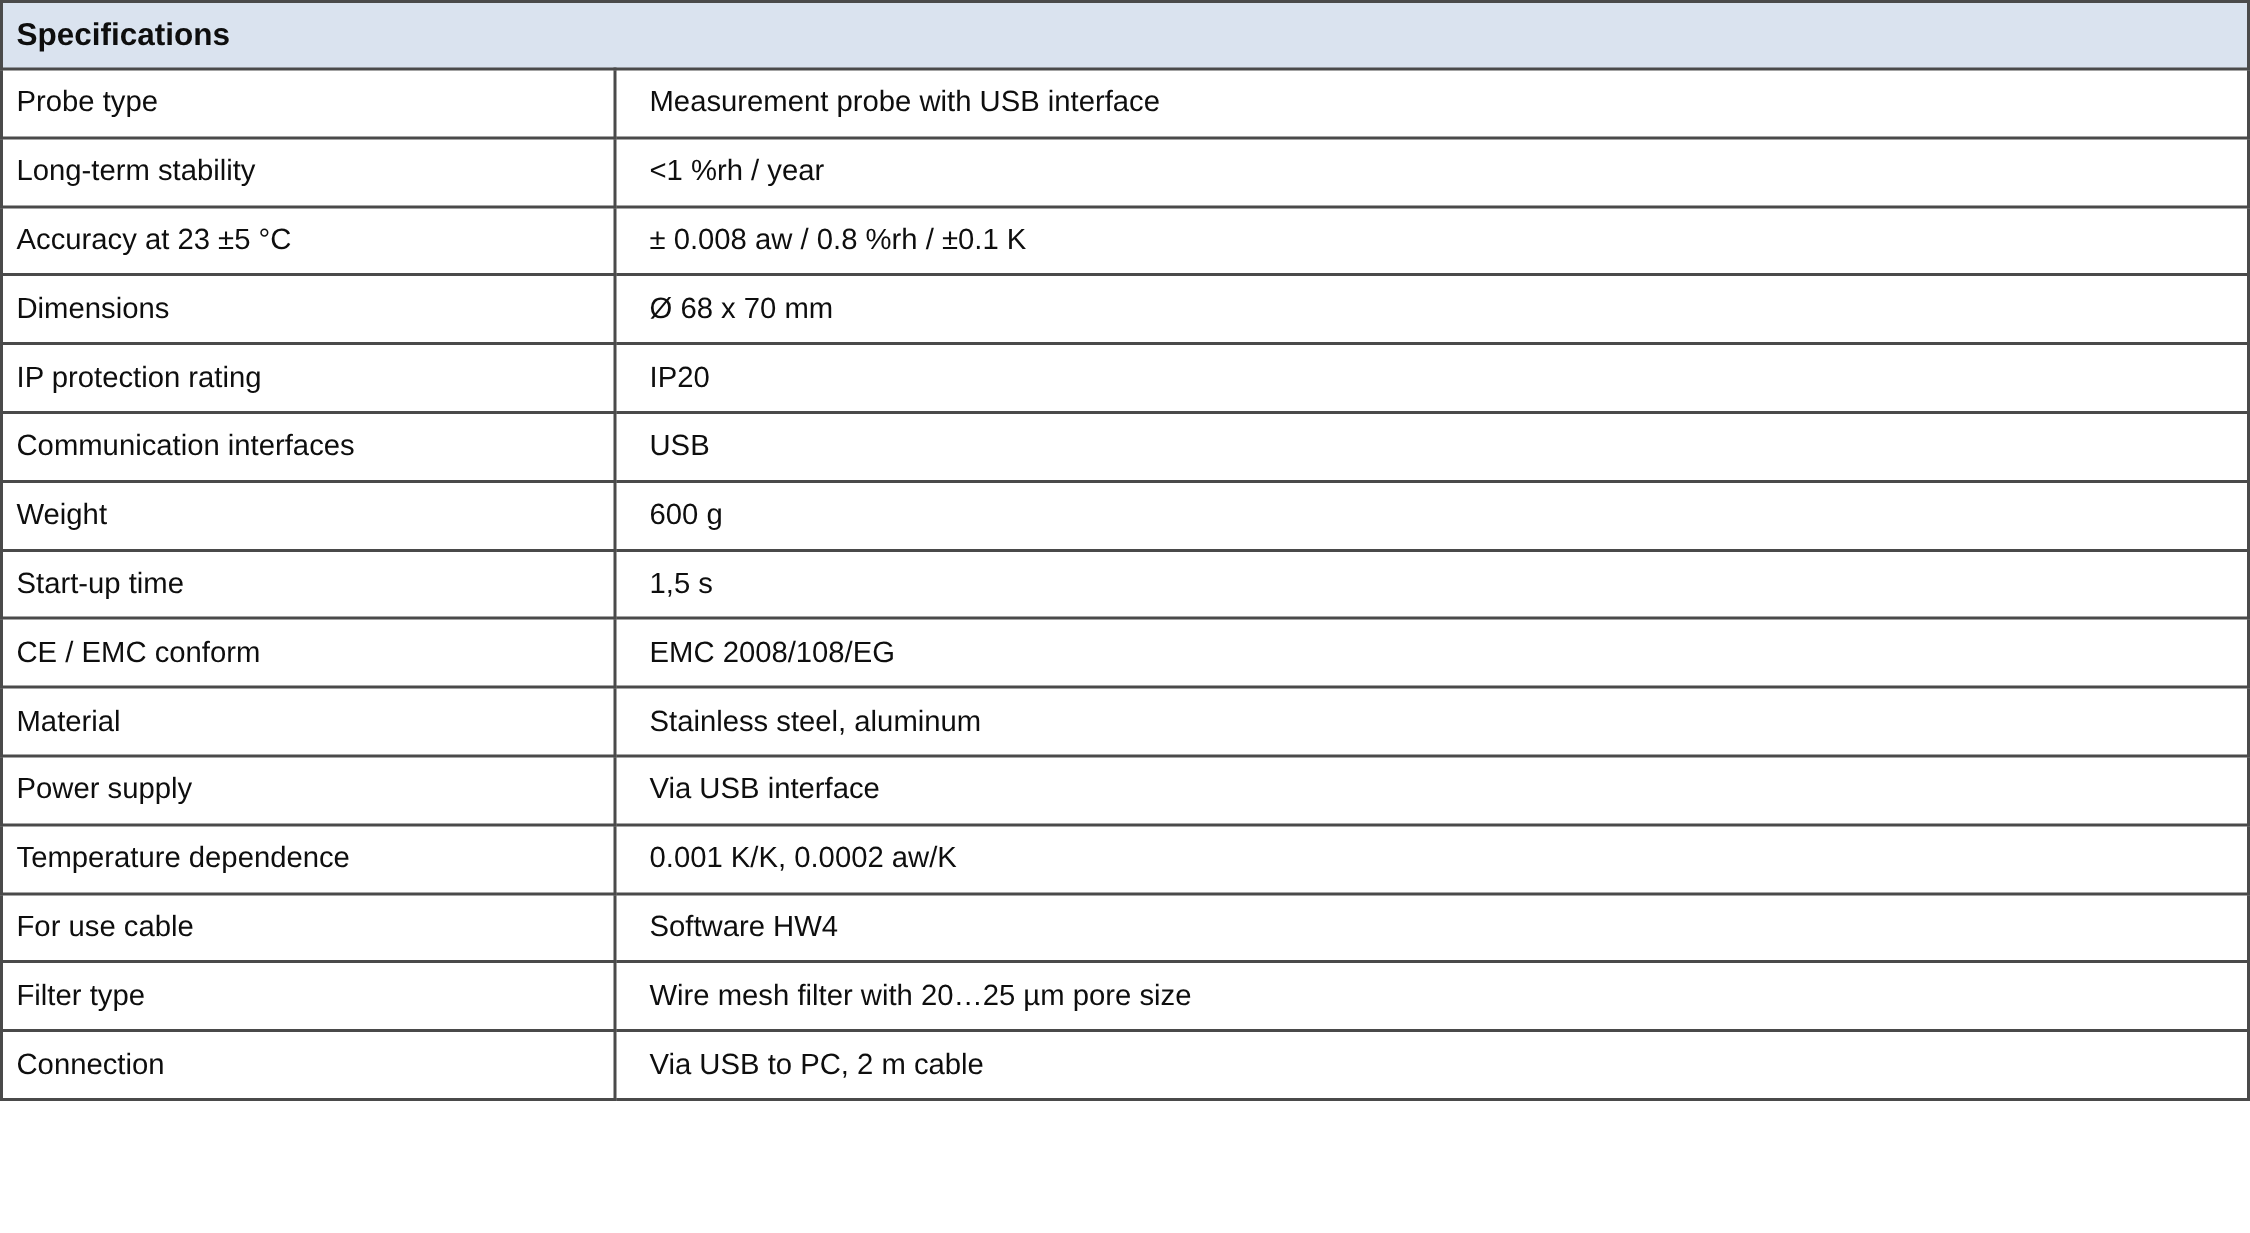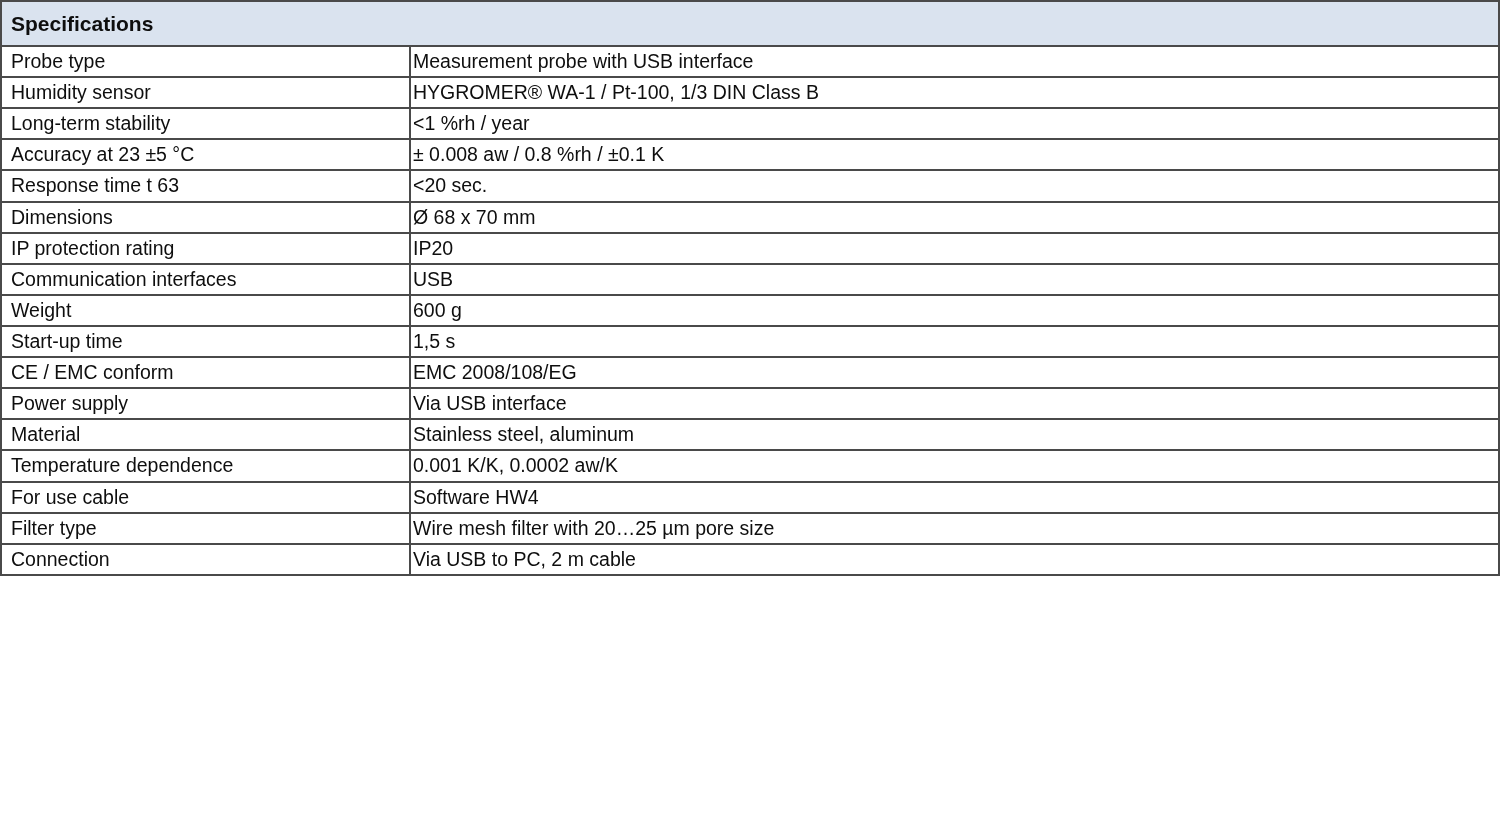--- a/index.html
+++ b/index.html
@@ -14,21 +14,21 @@
     width: 1500px;
     height: 822px;
     background: #ffffff;
     font-family: "Liberation Sans", sans-serif;
     color: var(--text-color);
   }
   table.spec-table {
     border-collapse: collapse;
     table-layout: fixed;
     width: 1500px;
-    height: 576px;
+    height: 734px;
   }
   .spec-table th,
   .spec-table td {
     border: 2px solid var(--border-color);
     overflow: hidden;
     white-space: nowrap;
     vertical-align: middle;
   }
   .spec-table th.table-title {
     background: var(--header-bg);
@@ -38,21 +38,21 @@
     padding: 0 0 0 9px;
     height: 45px;
   }
   .spec-table td {
     font-size: 19.5px;
     font-weight: normal;
     padding: 0;
   }
   .col-label { width: 409px; }
   td.label-cell { padding-left: 9px; margin-top: 20px; }
-  td.value-cell { padding-left: 2px; }
+  td.value-cell { padding-left: 22px; }
   .cell-text { display: inline-block; line-height: 1.1; }
 </style>
 </head>
 <body>
 
 <table class="spec-table">
   <colgroup>
     <col class="col-label">
     <col class="col-value">
   </colgroup>
@@ -64,55 +64,39 @@
   <tbody id="spec-body">
   <tr class="spec-row">
     <td class="label-cell">
       <span class="cell-text">Probe type</span>
     </td>
     <td class="value-cell">
       <span class="cell-text">Measurement probe with USB interface</span>
     </td>
   </tr>
 
-  <tr class="spec-row">
-    <td class="label-cell">
-      <span class="cell-text">Humidity sensor</span>
-    </td>
-    <td class="value-cell">
-      <span class="cell-text">HYGROMER® WA-1 / Pt-100, 1/3 DIN Class B</span>
-    </td>
-  </tr>
 
   <tr class="spec-row">
     <td class="label-cell">
       <span class="cell-text">Long-term stability</span>
     </td>
     <td class="value-cell">
       <span class="cell-text">&lt;1 %rh / year</span>
     </td>
   </tr>
 
   <tr class="spec-row">
     <td class="label-cell">
       <span class="cell-text">Accuracy at 23 ±5 °C</span>
     </td>
     <td class="value-cell">
       <span class="cell-text">± 0.008 aw / 0.8 %rh / ±0.1 K</span>
     </td>
   </tr>
 
-  <tr class="spec-row">
-    <td class="label-cell">
-      <span class="cell-text">Response time t 63</span>
-    </td>
-    <td class="value-cell">
-      <span class="cell-text">&lt;20 sec.</span>
-    </td>
-  </tr>
 
   <tr class="spec-row">
     <td class="label-cell">
       <span class="cell-text">Dimensions</span>
     </td>
     <td class="value-cell">
       <span class="cell-text">Ø 68 x 70 mm</span>
     </td>
   </tr>
 
@@ -159,33 +143,33 @@
       <span class="cell-text">CE / EMC conform</span>
     </td>
     <td class="value-cell">
       <span class="cell-text">EMC 2008/108/EG</span>
     </td>
   </tr>
 
 
   <tr class="spec-row">
     <td class="label-cell">
+      <span class="cell-text">Material</span>
+    </td>
+    <td class="value-cell">
+      <span class="cell-text">Stainless steel, aluminum</span>
+    </td>
+  </tr>
+
+  <tr class="spec-row">
+    <td class="label-cell">
       <span class="cell-text">Power supply</span>
     </td>
     <td class="value-cell">
       <span class="cell-text">Via USB interface</span>
-    </td>
-  </tr>
-
-  <tr class="spec-row">
-    <td class="label-cell">
-      <span class="cell-text">Material</span>
-    </td>
-    <td class="value-cell">
-      <span class="cell-text">Stainless steel, aluminum</span>
     </td>
   </tr>
 
   <tr class="spec-row">
     <td class="label-cell">
       <span class="cell-text">Temperature dependence</span>
     </td>
     <td class="value-cell">
       <span class="cell-text">0.001 K/K, 0.0002 aw/K</span>
     </td>

